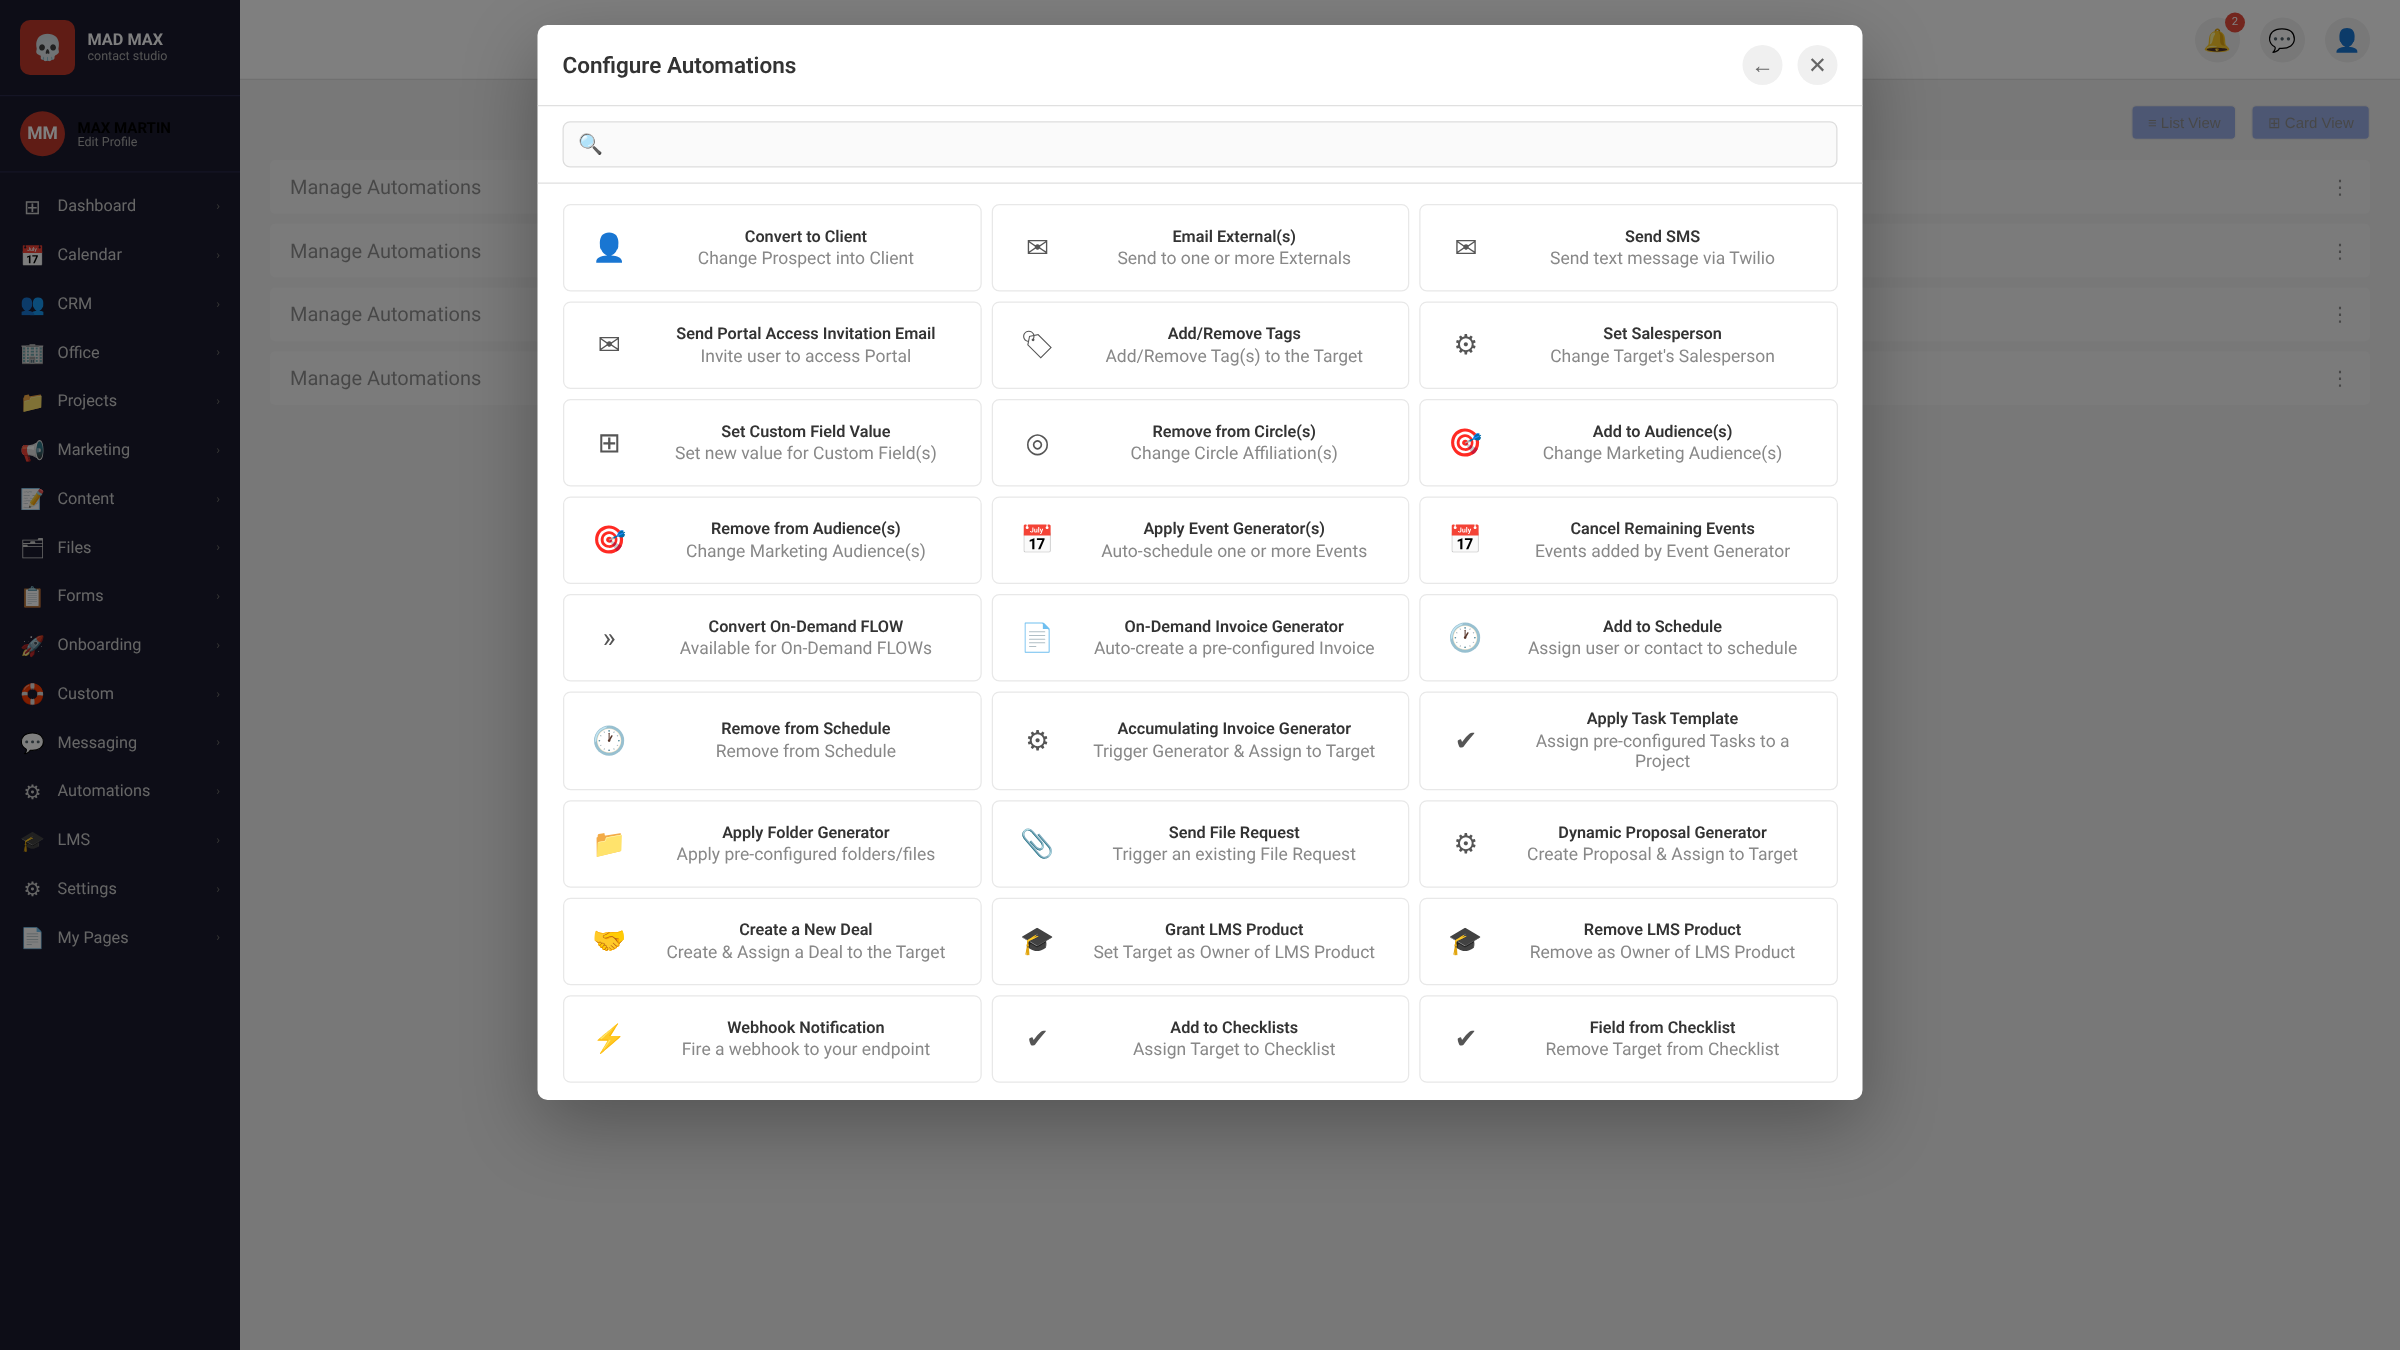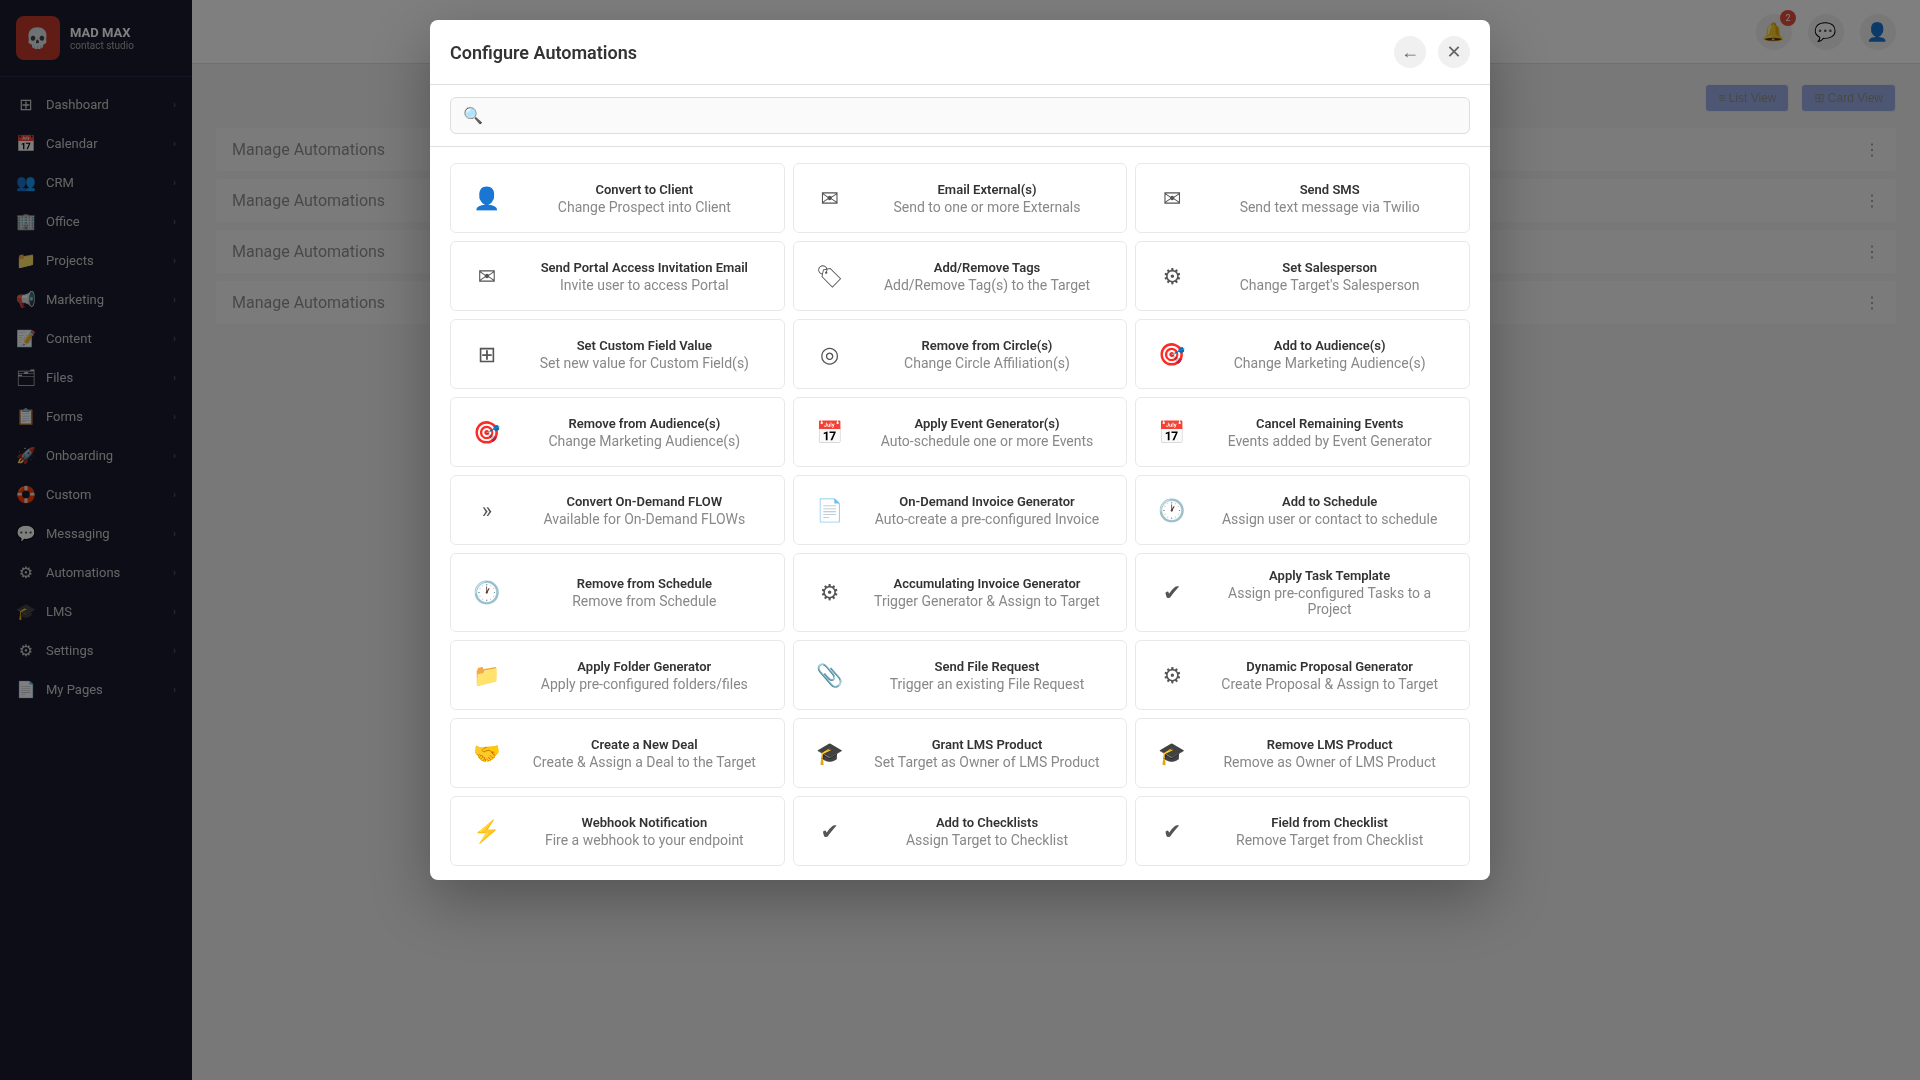--- a/index.html
+++ b/index.html
@@ -289,20 +289,29 @@
   <div class="sidebar">
     <div class="sidebar-logo">
       <div class="logo-icon">
         <span>💀</span>
       </div>
       <div>
         <div class="logo-text">MAD MAX</div>
         <div class="logo-sub">contact studio</div>
       </div>
     </div>
+    <div class="sidebar-user">
+      <div class="user-avatar">
+        <span>MM</span>
+      </div>
+      <div>
+        <div class="user-name">MAX MARTIN</div>
+        <div class="user-edit">Edit Profile</div>
+      </div>
+    </div>
     <div class="sidebar-nav" id="sidebar-nav">
         <div class="nav-item">
       <div class="nav-item-left">
         <span class="nav-icon">⊞</span>
         <span>Dashboard</span>
       </div>
       <span class="nav-chevron">›</span>
     </div>
         <div class="nav-item">
       <div class="nav-item-left">

